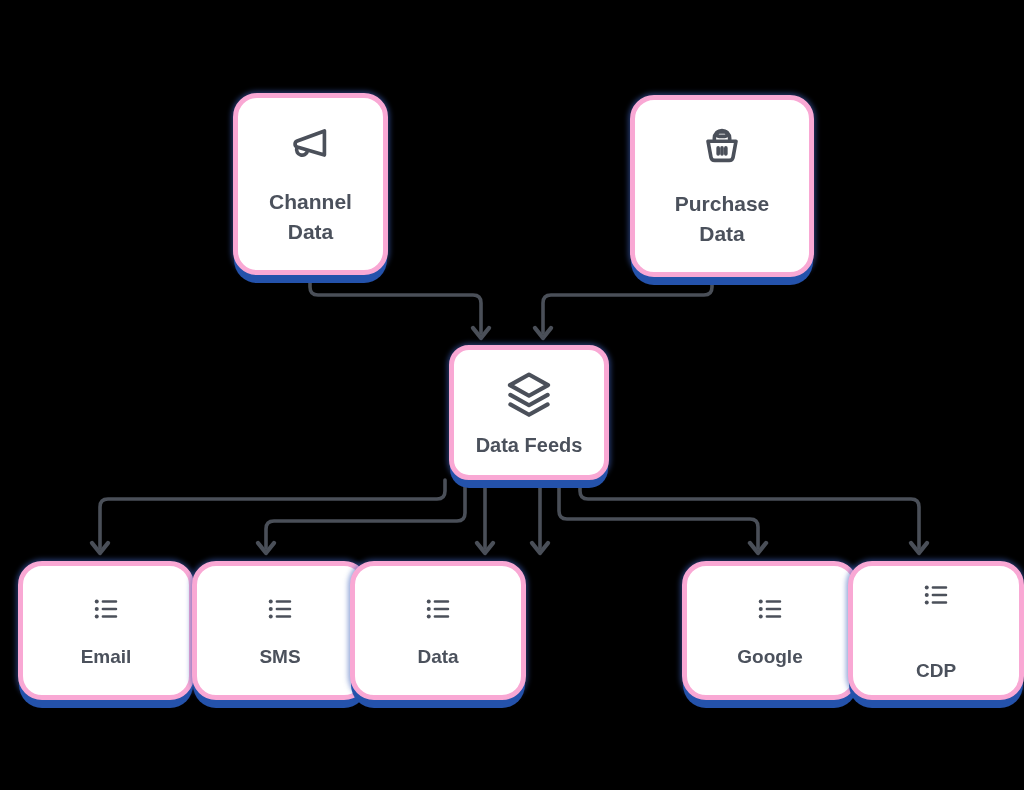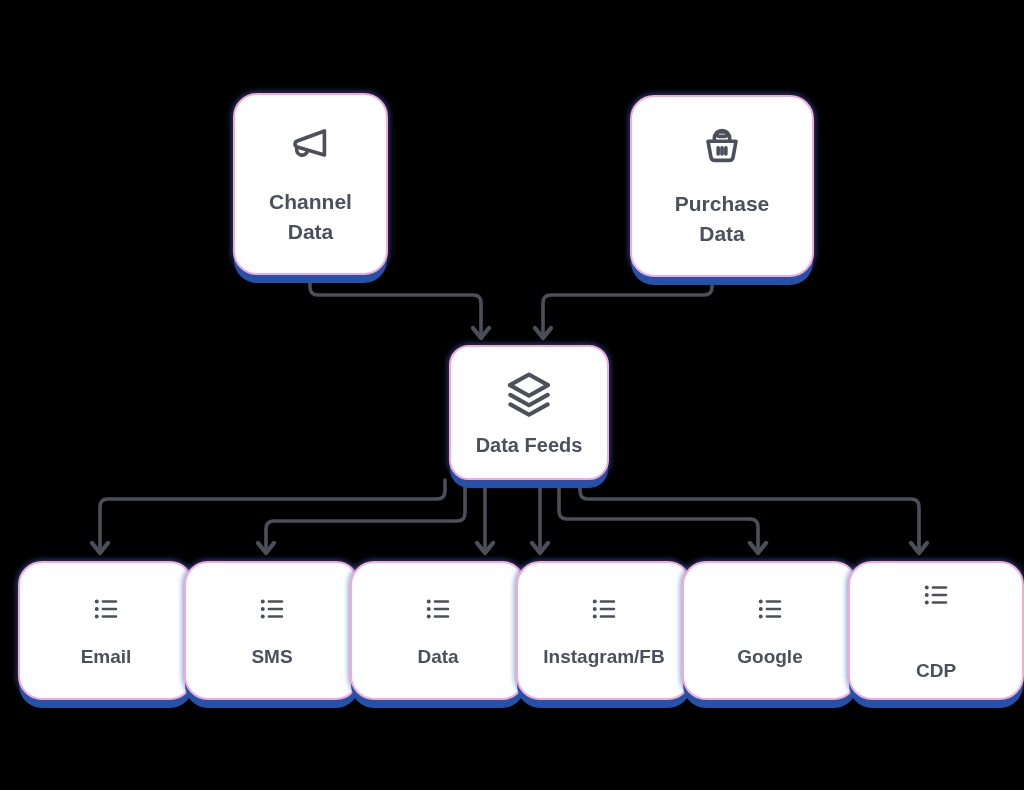--- a/index.html
+++ b/index.html
@@ -26,42 +26,42 @@
     fill:none;
     stroke:var(--line);
     stroke-width:3.6;
     stroke-linecap:round;
     stroke-linejoin:round;
   }
   .connectors path.head{stroke-width:4.4;}
   .node{
     position:absolute;
     background:var(--node-fill);
-    border:2px solid #f9a8d4;
+    border:5px solid #f9a8d4;
     border-radius:24px;
     box-shadow:0 9px 0 -1px var(--shadow-blue), 0 0 5px 2px var(--glow-blue);
     display:flex;flex-direction:column;align-items:center;justify-content:center;
     color:var(--text);
     text-align:center;
   }
   .node .icon{display:block;color:#4b505a;}
   .node .label{font-weight:700;color:var(--text);}
   .node-src{width:155px;height:182px;}
   .node-src .icon{margin-bottom:16px;}
   .node-src .label{font-size:21px;line-height:1.45;}
   #node-channel-data{left:233px;top:93px;}
   #node-purchase-data{left:630px;top:95px;width:184px;}
   #node-data-feeds{left:430px;top:345px;width:160px;height:135px;border-radius:20px;margin-left:19px;}
   #node-data-feeds .icon{margin-bottom:10px;}
   #node-data-feeds .label{font-size:20px;}
   .node-dst{top:561px;width:176px;height:139px;}
   .node-dst .icon{margin-bottom:18px;}
   .node-dst .label{font-size:19px;white-space:nowrap;}
   #node-email{left:18px;}
-  #node-sms{left:184px;}
+  #node-sms{left:192px;}
   #node-site{left:350px;}
   #node-instagram-fb{left:516px;}
   #node-google{left:682px;}
   #node-cdp{left:848px;gap:28px;}
 </style>
 </head>
 <body>
 
 <div class="stage">
 
@@ -170,31 +170,20 @@
       <svg width="30" height="30" viewBox="0 0 24 24" fill="none" stroke="currentColor" stroke-width="2" stroke-linecap="round">
         <path d="M9.5 6h10.5M9.5 12h10.5M9.5 18h10.5"></path>
         <circle cx="4.6" cy="6" r="1.6" fill="currentColor" stroke="none"></circle>
         <circle cx="4.6" cy="12" r="1.6" fill="currentColor" stroke="none"></circle>
         <circle cx="4.6" cy="18" r="1.6" fill="currentColor" stroke="none"></circle>
       </svg>
     </span>
     <div class="label">Data</div>
   </div>
 
-  <div class="node node-dst" id="node-instagram-fb">
-    <span class="icon">
-      <svg width="30" height="30" viewBox="0 0 24 24" fill="none" stroke="currentColor" stroke-width="2" stroke-linecap="round">
-        <path d="M9.5 6h10.5M9.5 12h10.5M9.5 18h10.5"></path>
-        <circle cx="4.6" cy="6" r="1.6" fill="currentColor" stroke="none"></circle>
-        <circle cx="4.6" cy="12" r="1.6" fill="currentColor" stroke="none"></circle>
-        <circle cx="4.6" cy="18" r="1.6" fill="currentColor" stroke="none"></circle>
-      </svg>
-    </span>
-    <div class="label">Instagram/FB</div>
-  </div>
 
   <div class="node node-dst" id="node-google">
     <span class="icon">
       <svg width="30" height="30" viewBox="0 0 24 24" fill="none" stroke="currentColor" stroke-width="2" stroke-linecap="round">
         <path d="M9.5 6h10.5M9.5 12h10.5M9.5 18h10.5"></path>
         <circle cx="4.6" cy="6" r="1.6" fill="currentColor" stroke="none"></circle>
         <circle cx="4.6" cy="12" r="1.6" fill="currentColor" stroke="none"></circle>
         <circle cx="4.6" cy="18" r="1.6" fill="currentColor" stroke="none"></circle>
       </svg>
     </span>

